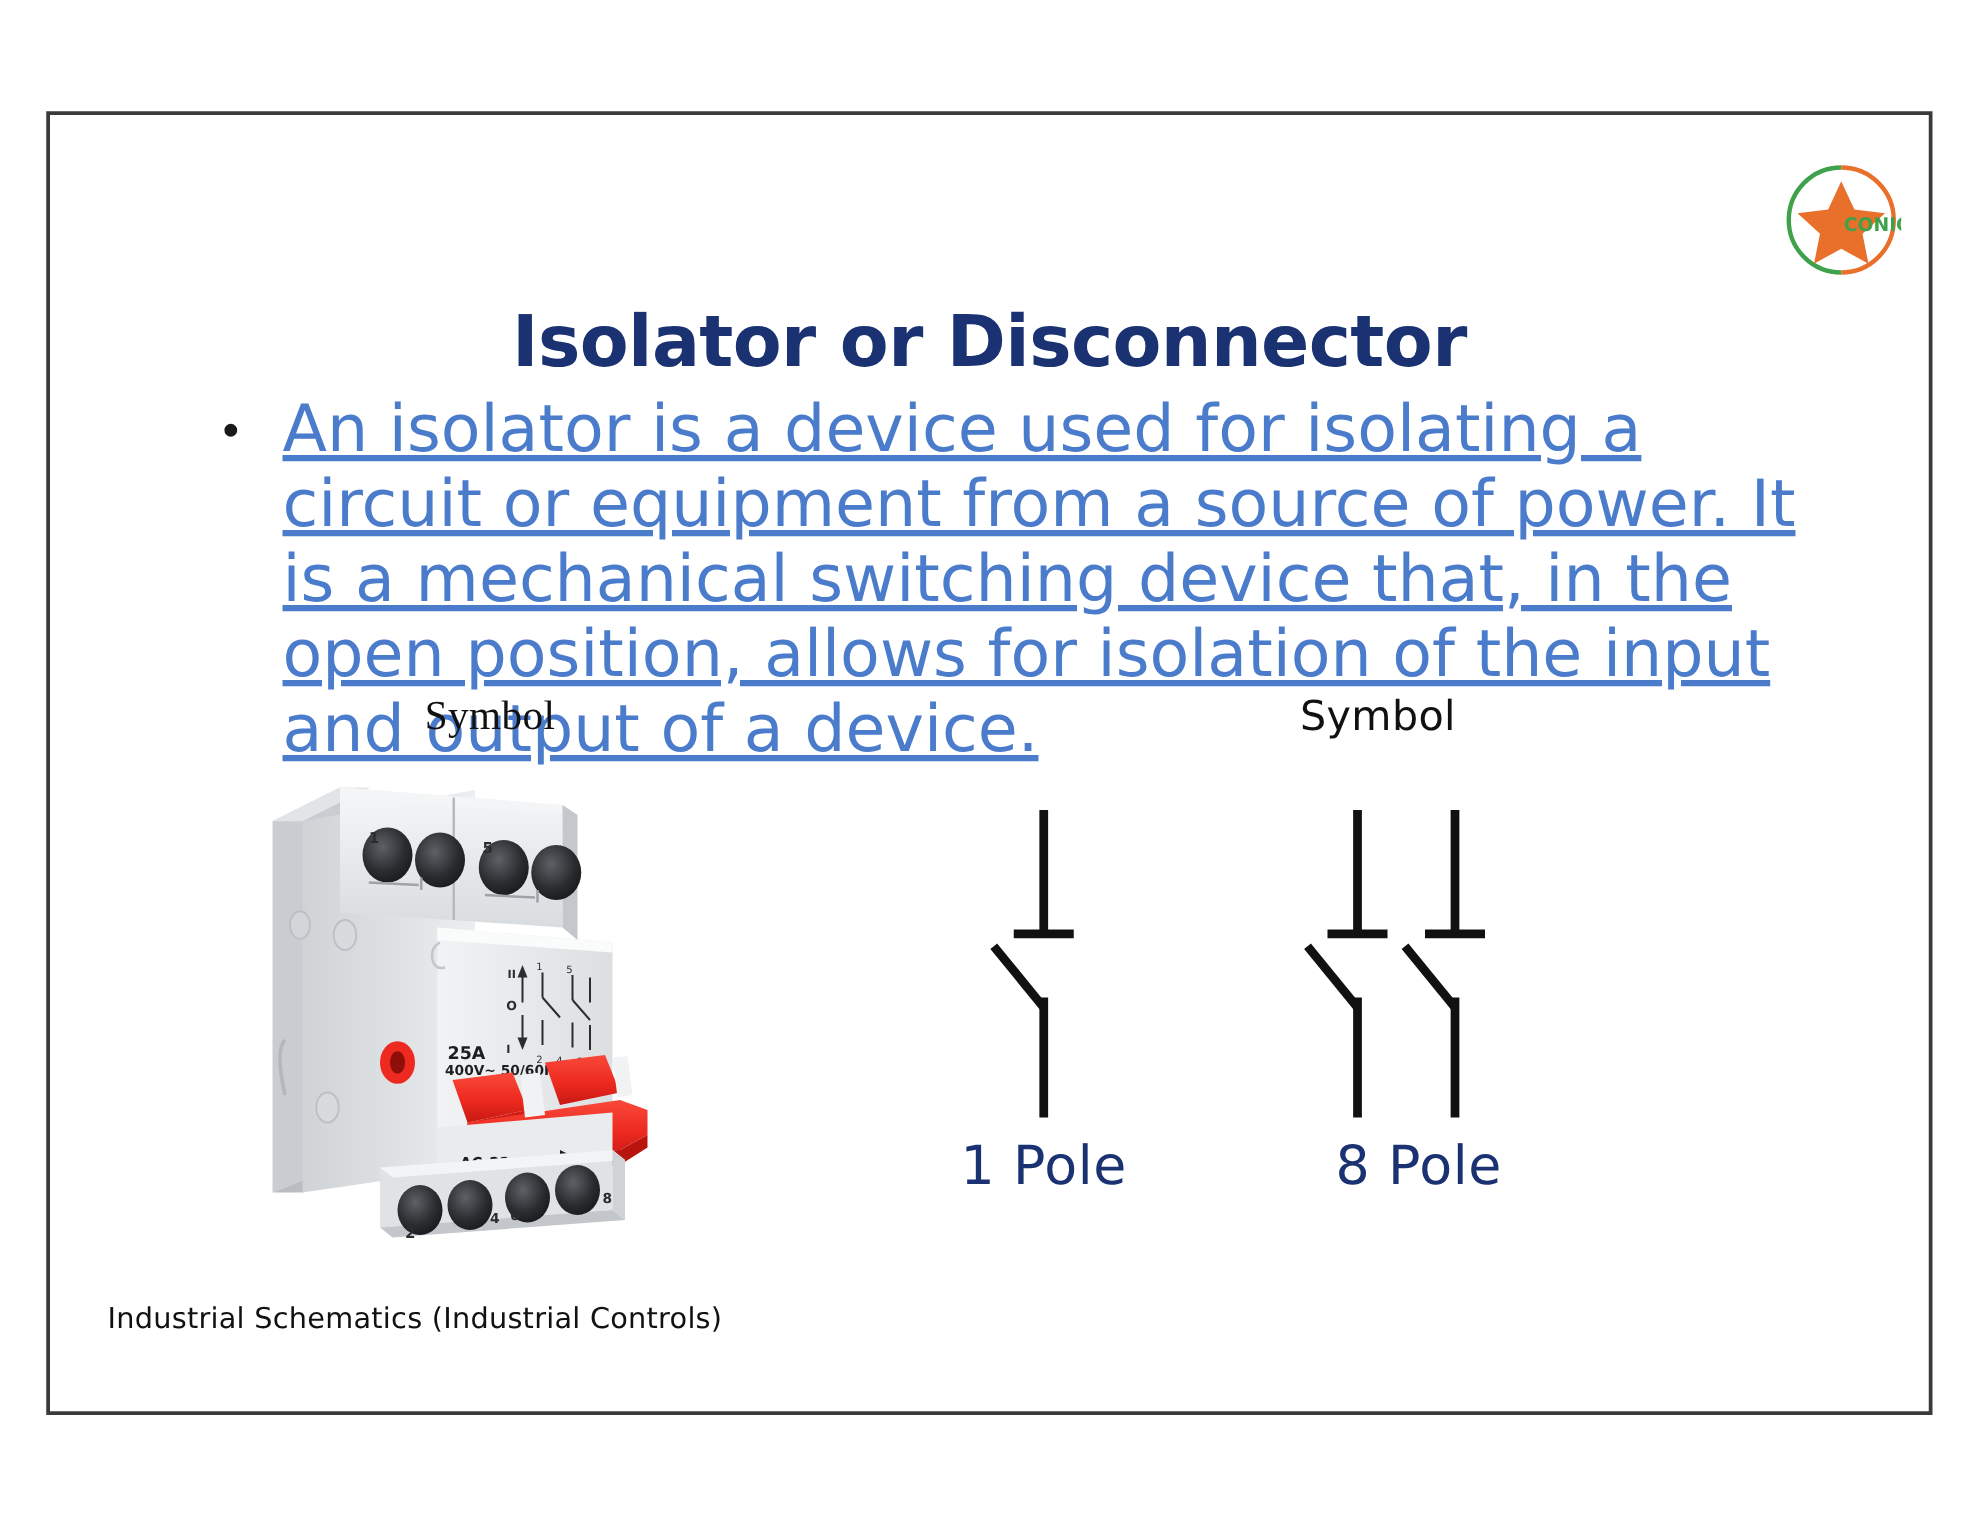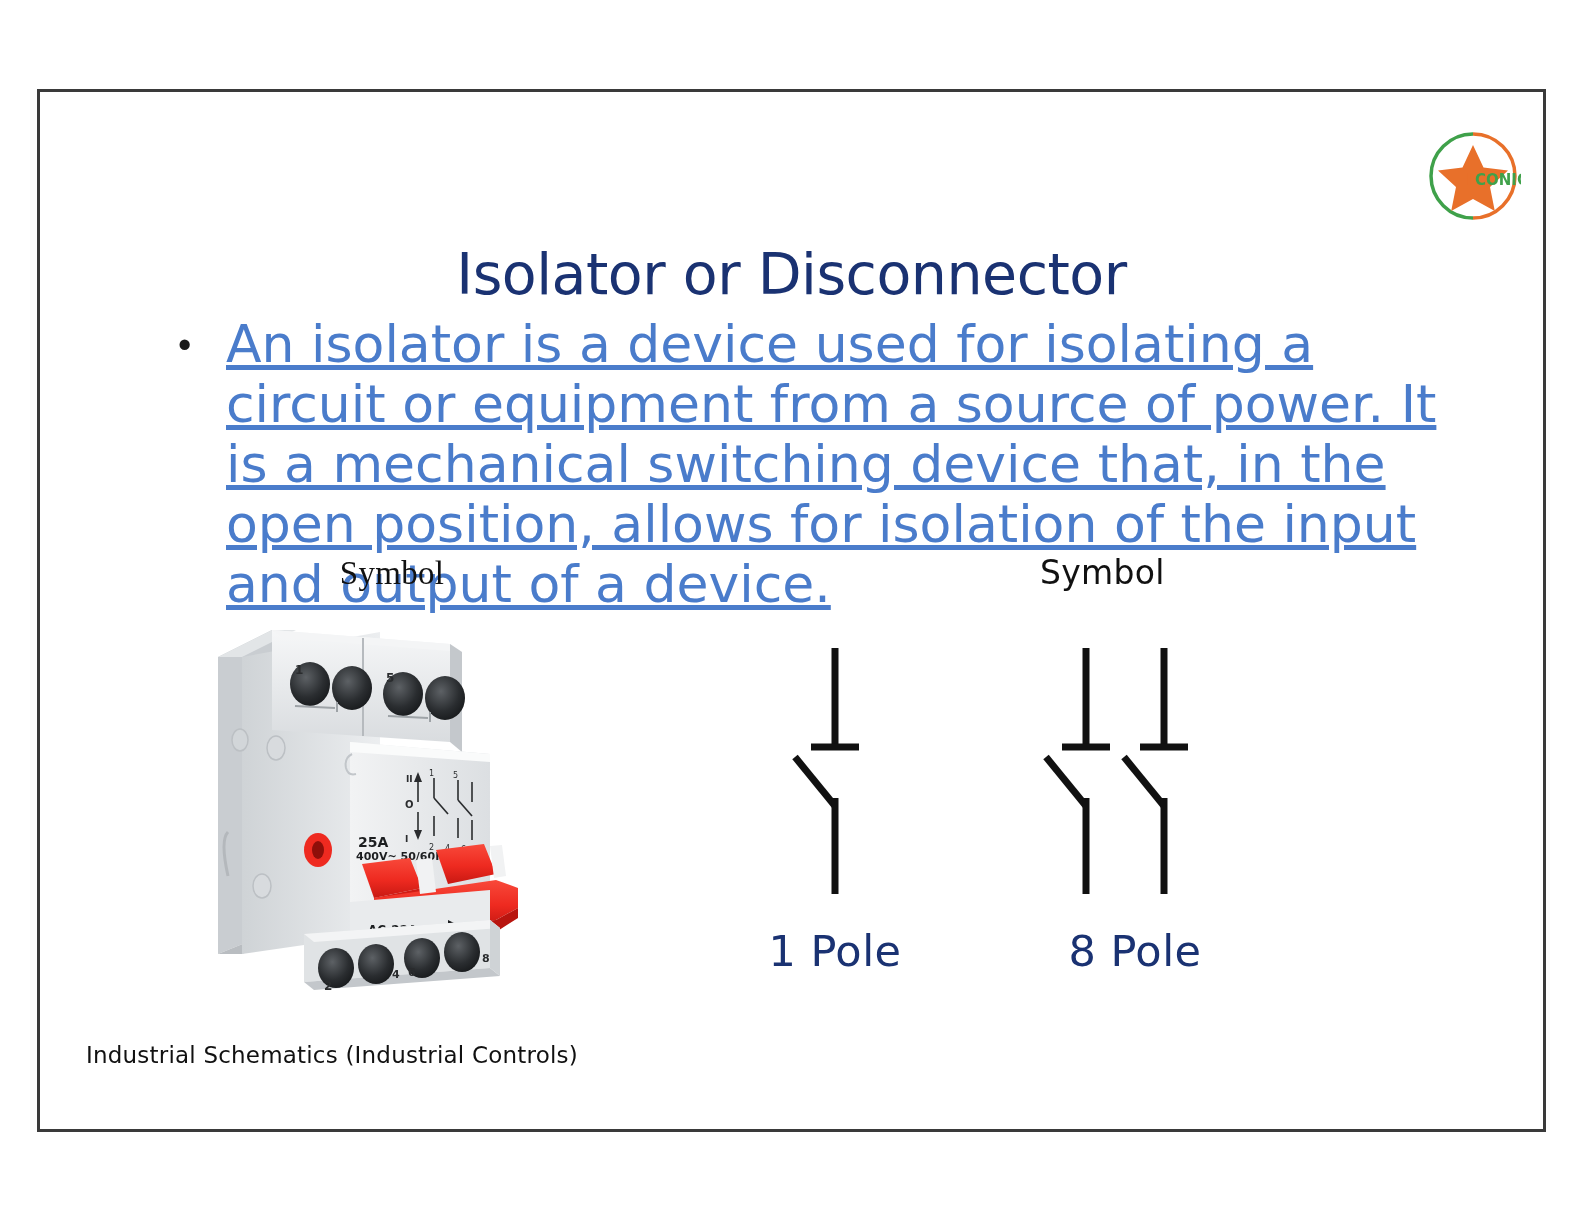--- a/index.html
+++ b/index.html
@@ -38,21 +38,21 @@
 
   
   #title {
     position: absolute;
     left: 0;
     top: 115px;
     width: 100%;
     text-align: center;
     color: #1a3272;
     font-family: "DejaVu Sans", sans-serif;
-    font-weight: normal;
+    font-weight: bold;
     font-size: 57px;
     letter-spacing: -0.5px;
     line-height: 1.05;
   }
 
   
   #body-block {
     position: absolute;
     left: 128px;
     top: 222px;
@@ -116,21 +116,21 @@
   .symbol-group {
     position: absolute;
     top: 548px;
   }
   .symbol-group svg { display: block; }
   .pole-label {
     text-align: center;
     color: #1a3272;
     font-family: "DejaVu Sans", sans-serif;
     font-size: 43px;
-    margin-top: 24px;
+    margin-top: 6px;
     letter-spacing: 0.5px;
   }
   #group-1pole { left: 660px; width: 270px; }
   #group-2pole { left: 960px; width: 270px; }
   #group-3pole { left: 1248px; width: 290px; }
 
   
   #footer-caption {
     position: absolute;
     left: 46px;

